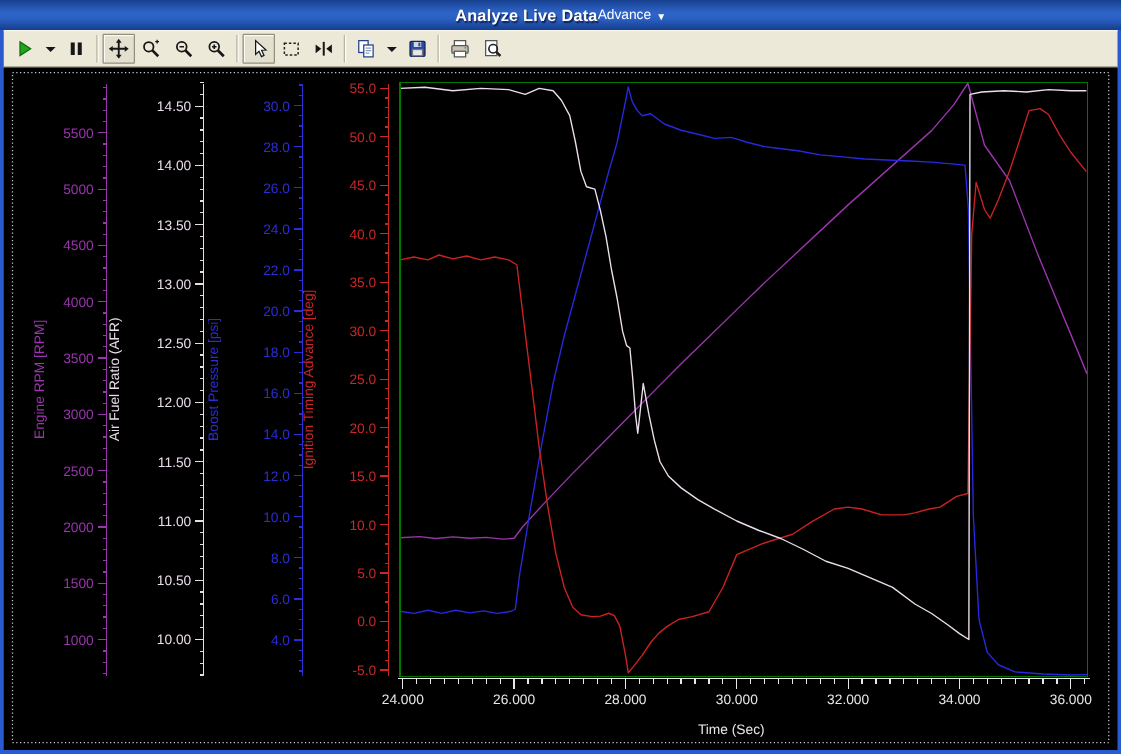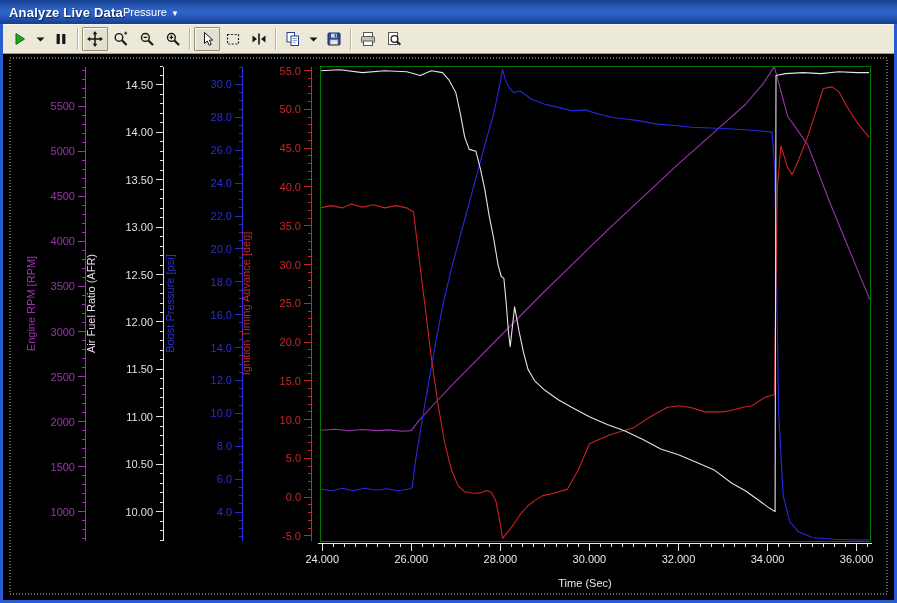--- a/index.html
+++ b/index.html
@@ -1,20 +1,20 @@
 <!DOCTYPE html>
 <html><head>
 <meta charset="utf-8">
 <style>
   html,body{margin:0;padding:0;background:#6a6a6a;}
   .window{position:relative;width:897px;height:603px;background:#2a5ad0;overflow:hidden;
           font-family:"Liberation Sans",sans-serif;}
   .titlebar{position:absolute;top:0;left:0;right:0;height:24px;box-sizing:border-box;
             background:linear-gradient(180deg,#17418f 0%,#2e64c8 42%,#2b60c3 62%,#153e8e 100%);
-            display:flex;align-items:center;justify-content:flex-start;padding:0 9px;}
+            display:flex;align-items:center;justify-content:center;padding:0 9px;}
   .title{color:#ffffff;font-weight:bold;font-size:13px;letter-spacing:.2px;
          text-shadow:1px 1px 1px rgba(0,0,30,.65);}
   .options{color:#ffffff;font-size:11px;display:flex;align-items:center;gap:4px;cursor:default;}
   .opt-arrow{font-size:8px;position:relative;top:1px;}
   .toolbar{position:absolute;top:24px;left:3px;right:3px;height:30px;box-sizing:border-box;
            background:#ece9d8;border-top:1px solid #f7f5ea;border-bottom:1px solid #9c9884;
            display:flex;align-items:center;padding:0 4px;}
   .tbtn{width:24px;height:22px;display:flex;align-items:center;justify-content:center;
         border:1px solid transparent;border-radius:1px;}
   .tbtn.narrow{width:13px;}
@@ -26,21 +26,21 @@
   .client svg{position:absolute;left:0;top:0;}
   text{font-family:"Liberation Sans",sans-serif;}
 </style>
 </head>
 <body>
 
 <div class="window">
   <div class="titlebar">
     <span class="title">Analyze Live Data</span>
     <span class="options">
-      <span>Pressure</span>
+      <span>Advance</span>
       <span class="opt-arrow">▼</span>
     </span>
   </div>
 
   <div class="toolbar" id="toolbar">
       <div class="tbtn">
         <span>
           <svg width="16" height="16" viewBox="0 0 16 16">
             <polygon points="4,2.5 12.5,8 4,13.5" fill="#1fa51f" stroke="#0c6e0c" stroke-width="1"></polygon>
           </svg>

